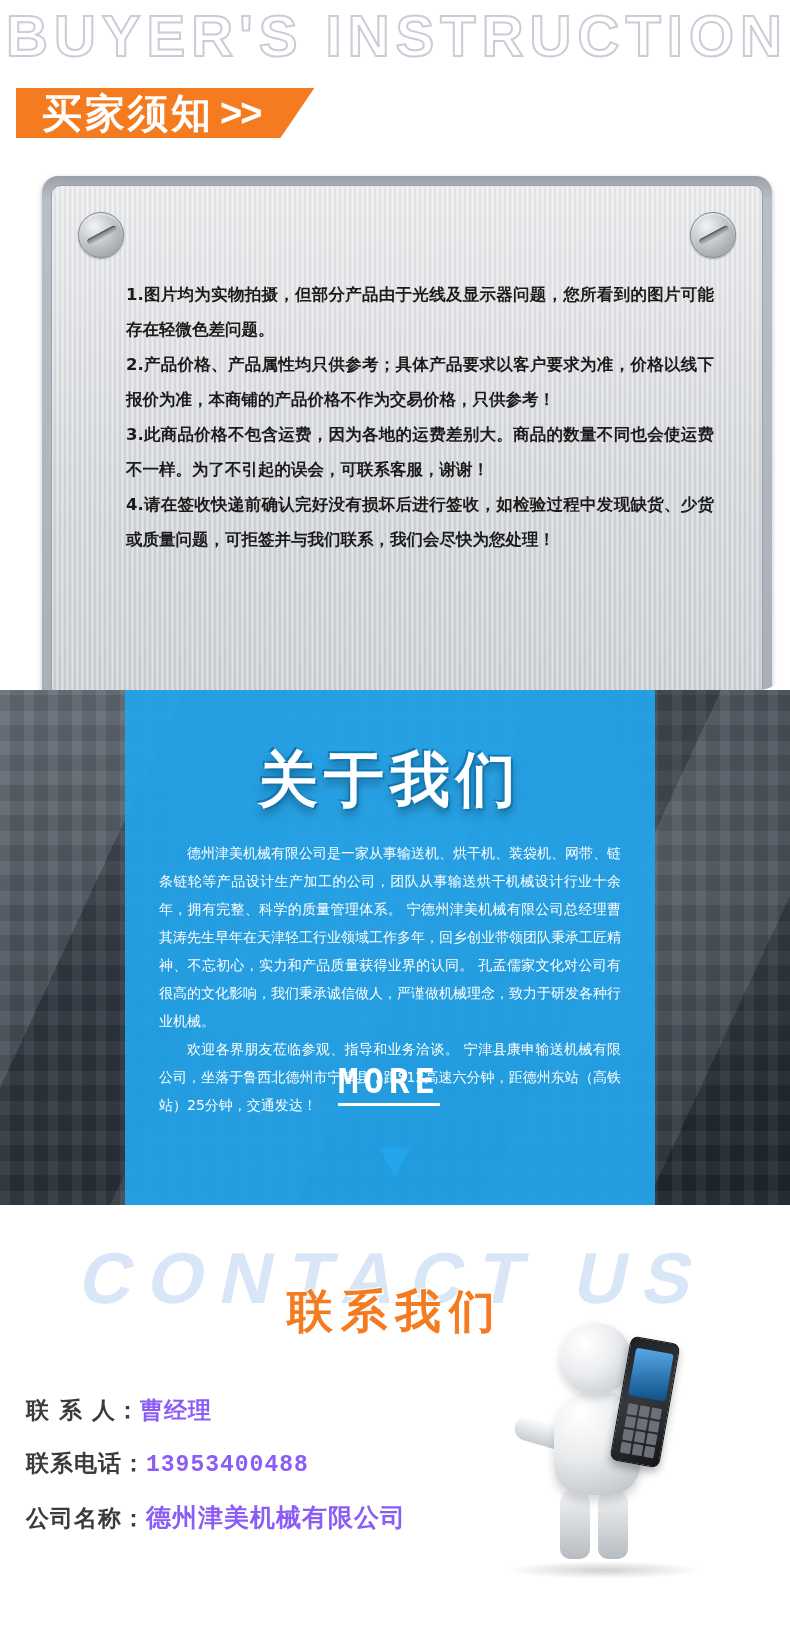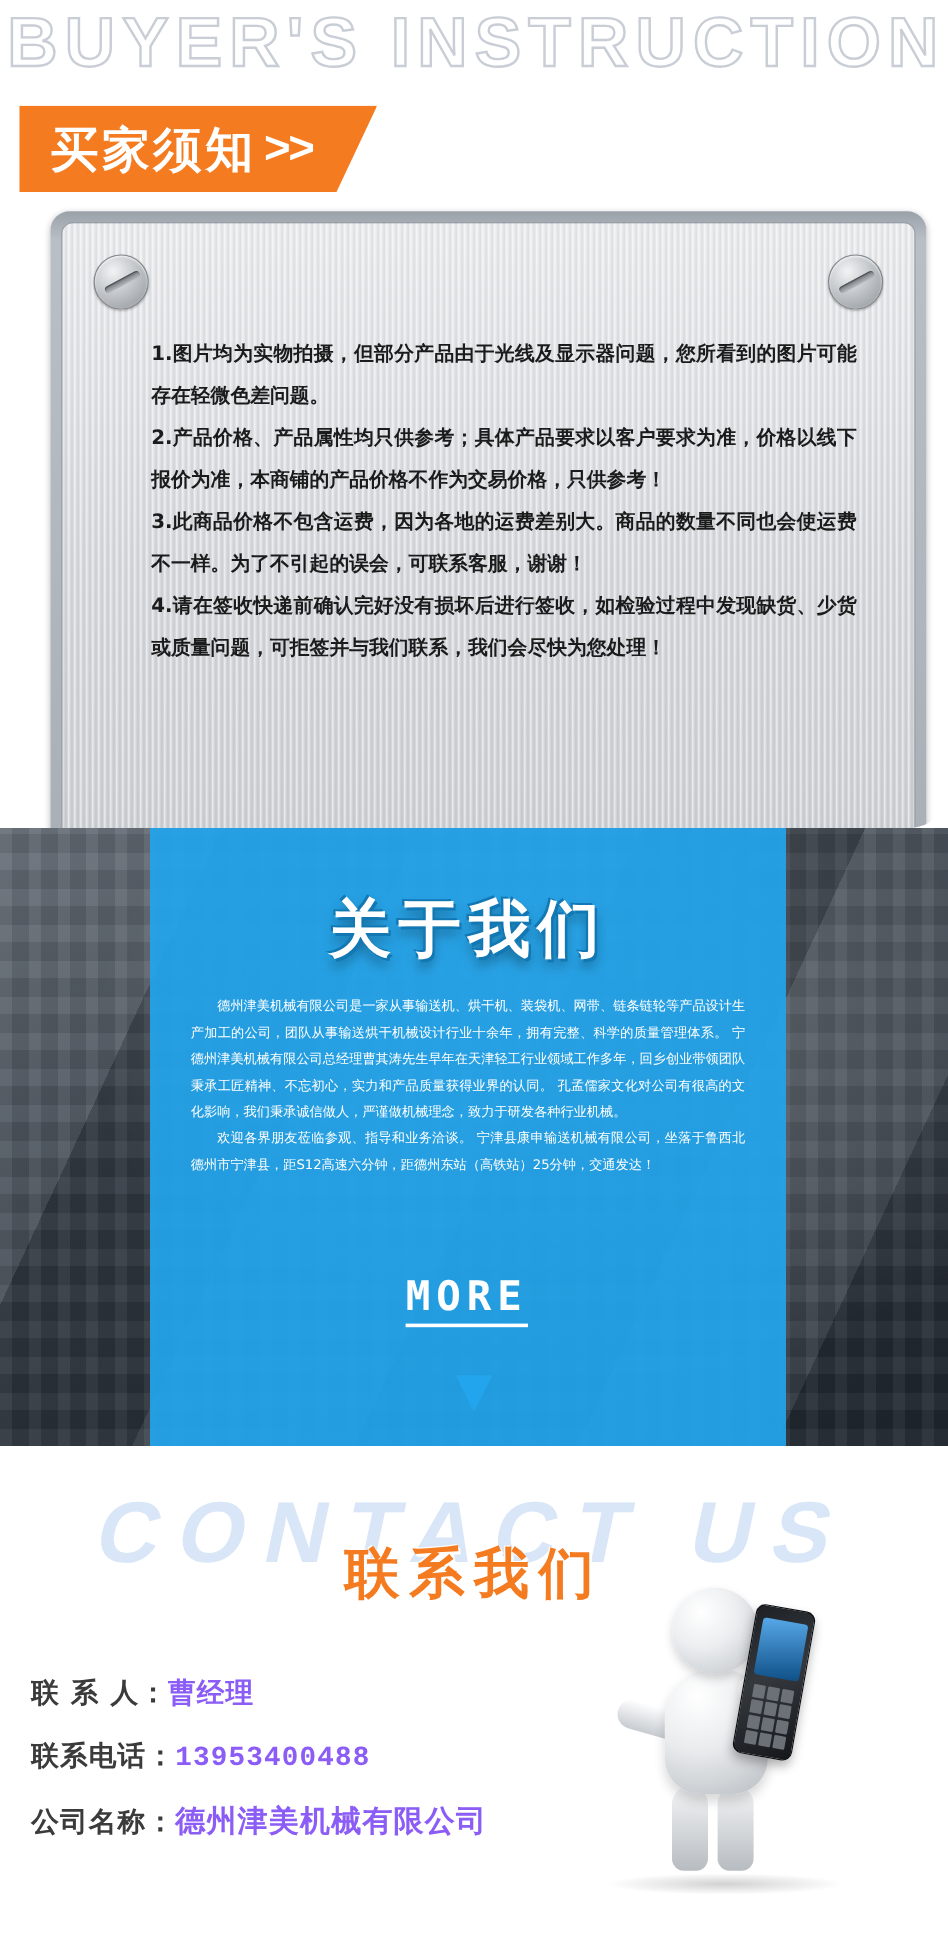--- a/index.html
+++ b/index.html
@@ -34,21 +34,21 @@
     color: #ffffff;
     -webkit-text-stroke: 2px #c9ced6;
     white-space: nowrap;
     line-height: 1.05;
     font-family: "Liberation Sans", sans-serif;
   }
   .buyer-tag {
     position: absolute;
     top: 88px;
     left: 16px;
-    height: 72px;
+    height: 50px;
     background: #f47b20;
     padding: 0 54px 0 26px;
     display: flex;
     align-items: center;
     clip-path: polygon(0 0, 100% 0, calc(100% - 34px) 100%, 0 100%);
   }
   .buyer-tag-text {
     color: #ffffff;
     font-size: 40px;
     font-weight: bold;
@@ -169,21 +169,21 @@
   .about-inner {
     position: absolute;
     left: 125px;
     top: 0;
     width: 530px;
     height: 100%;
     padding: 28px 26px 0 26px;
   }
   .about-title {
     text-align: center;
-    font-size: 52px;
+    font-size: 60px;
     font-weight: bold;
     color: #ffffff;
     letter-spacing: 6px;
     font-family: "DejaVu Sans", sans-serif;
     text-shadow:
       -2px -2px 0 #1278b4,
       2px 2px 0 #1278b4,
       0 6px 10px rgba(0,0,0,.35);
     margin-top: 22px;
   }
@@ -197,21 +197,21 @@
     color: #2a2a2a;
     font-size: 15px;
     letter-spacing: 5px;
     font-weight: bold;
     padding: 4px 26px 5px 30px;
     font-family: "Liberation Sans", sans-serif;
   }
   .about-body {
     margin-top: 18px;
     color: #ffffff;
-    font-size: 11px;
+    font-size: 14px;
     line-height: 2.0;
     text-align: justify;
     font-family: "DejaVu Sans", sans-serif;
     padding: 0 8px;
   }
   .about-body p { margin-bottom: 0; }
   .about-body p.indent { text-indent: 2em; }
   .about-more {
     position: absolute;
     left: 125px;

